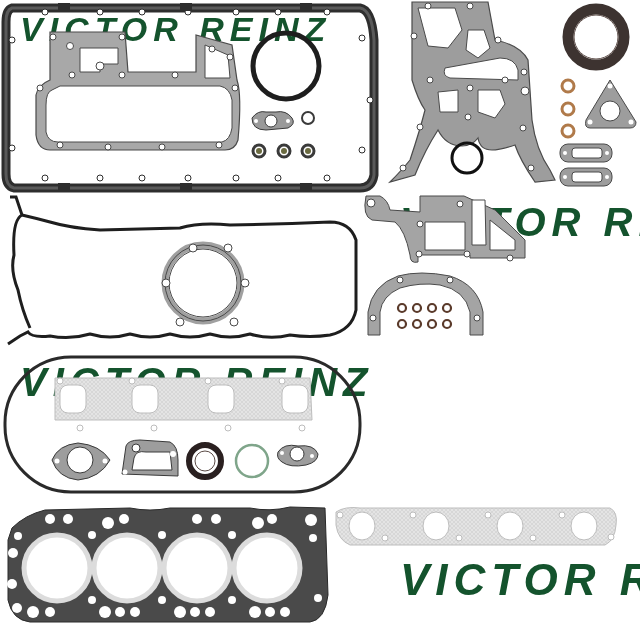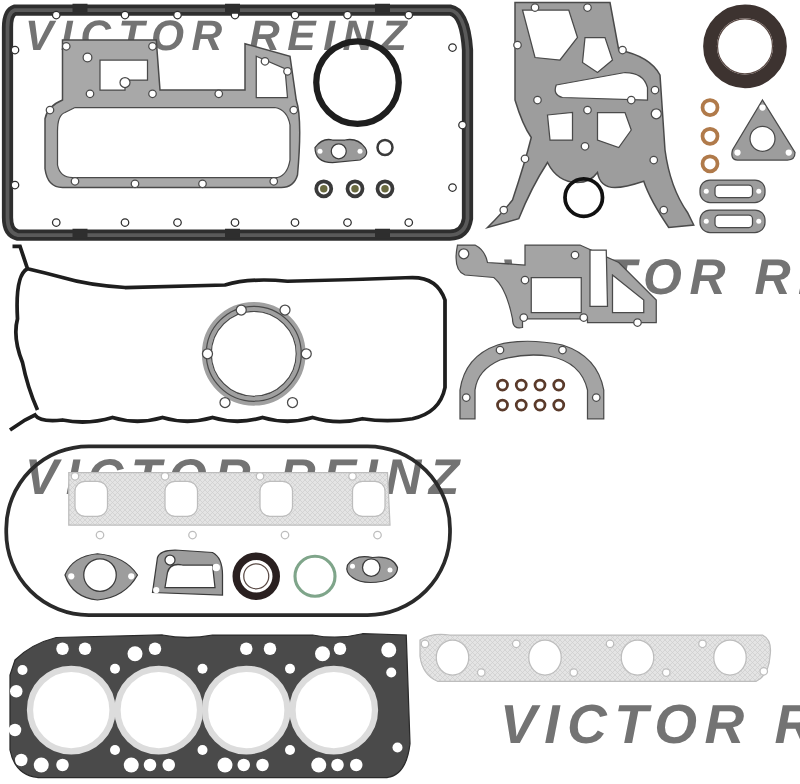--- a/index.html
+++ b/index.html
@@ -1,18 +1,18 @@
 <!DOCTYPE html>
 <html><head>
 <meta charset="utf-8">
 <style>
   html,body{margin:0;padding:0;background:#ffffff;}
   body{width:640px;height:627px;overflow:hidden;position:relative;font-family:"Liberation Sans",sans-serif;}
   svg{position:absolute;left:0;top:0;}
-  .wm{position:absolute;font-family:"Liberation Sans",sans-serif;font-weight:bold;font-style:italic;color:#737373;letter-spacing:6px;white-space:nowrap;pointer-events:none;}
+  .wm{position:absolute;font-family:"Liberation Sans",sans-serif;font-weight:bold;font-style:italic;color:#14532d;letter-spacing:6px;white-space:nowrap;pointer-events:none;}
   .wm1{left:20px;top:10px;font-size:34px;}
   .wm2{left:400px;top:200px;font-size:40px;}
   .wm3{left:20px;top:360px;font-size:40px;}
   .wm4{left:400px;top:555px;font-size:44px;}
 </style>
 </head>
 <body>
 
 <div class="wm wm1">VICTOR REINZ</div>
 <div class="wm wm2">VICTOR RE</div>

